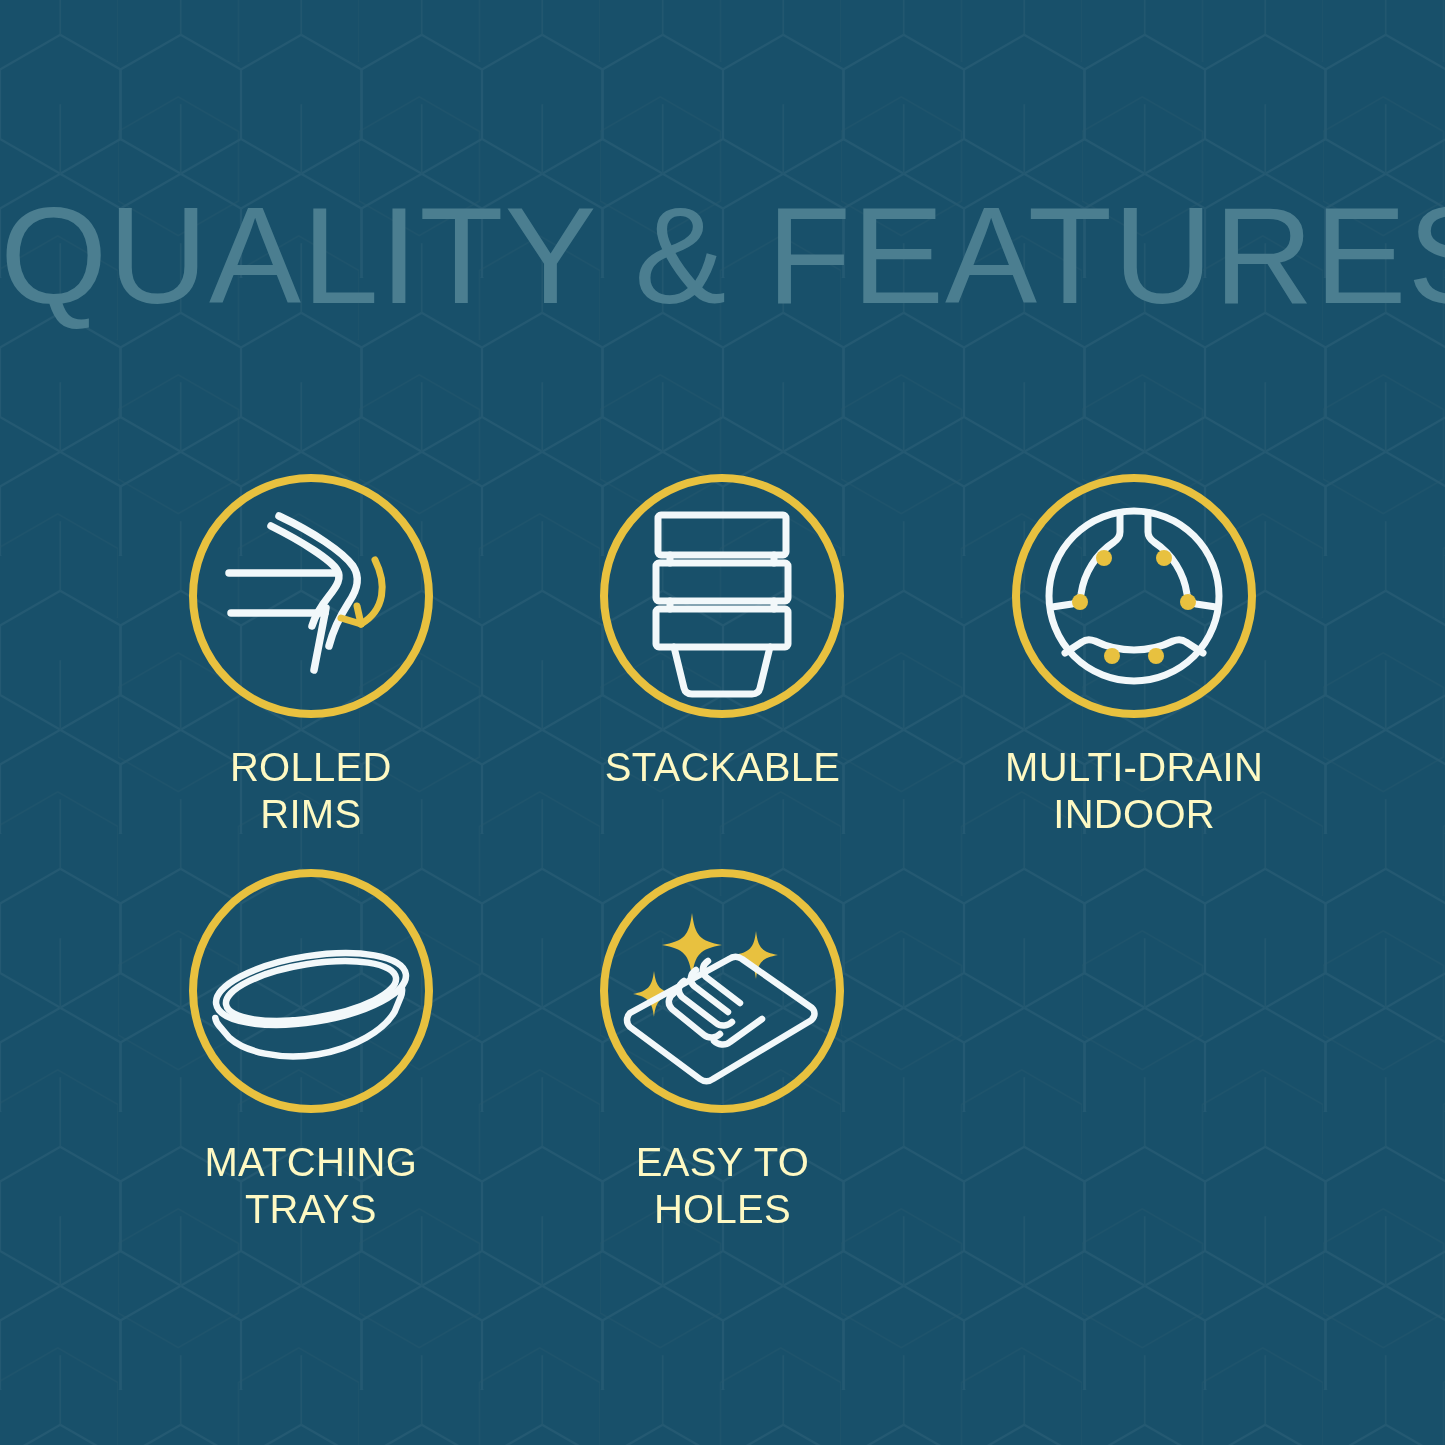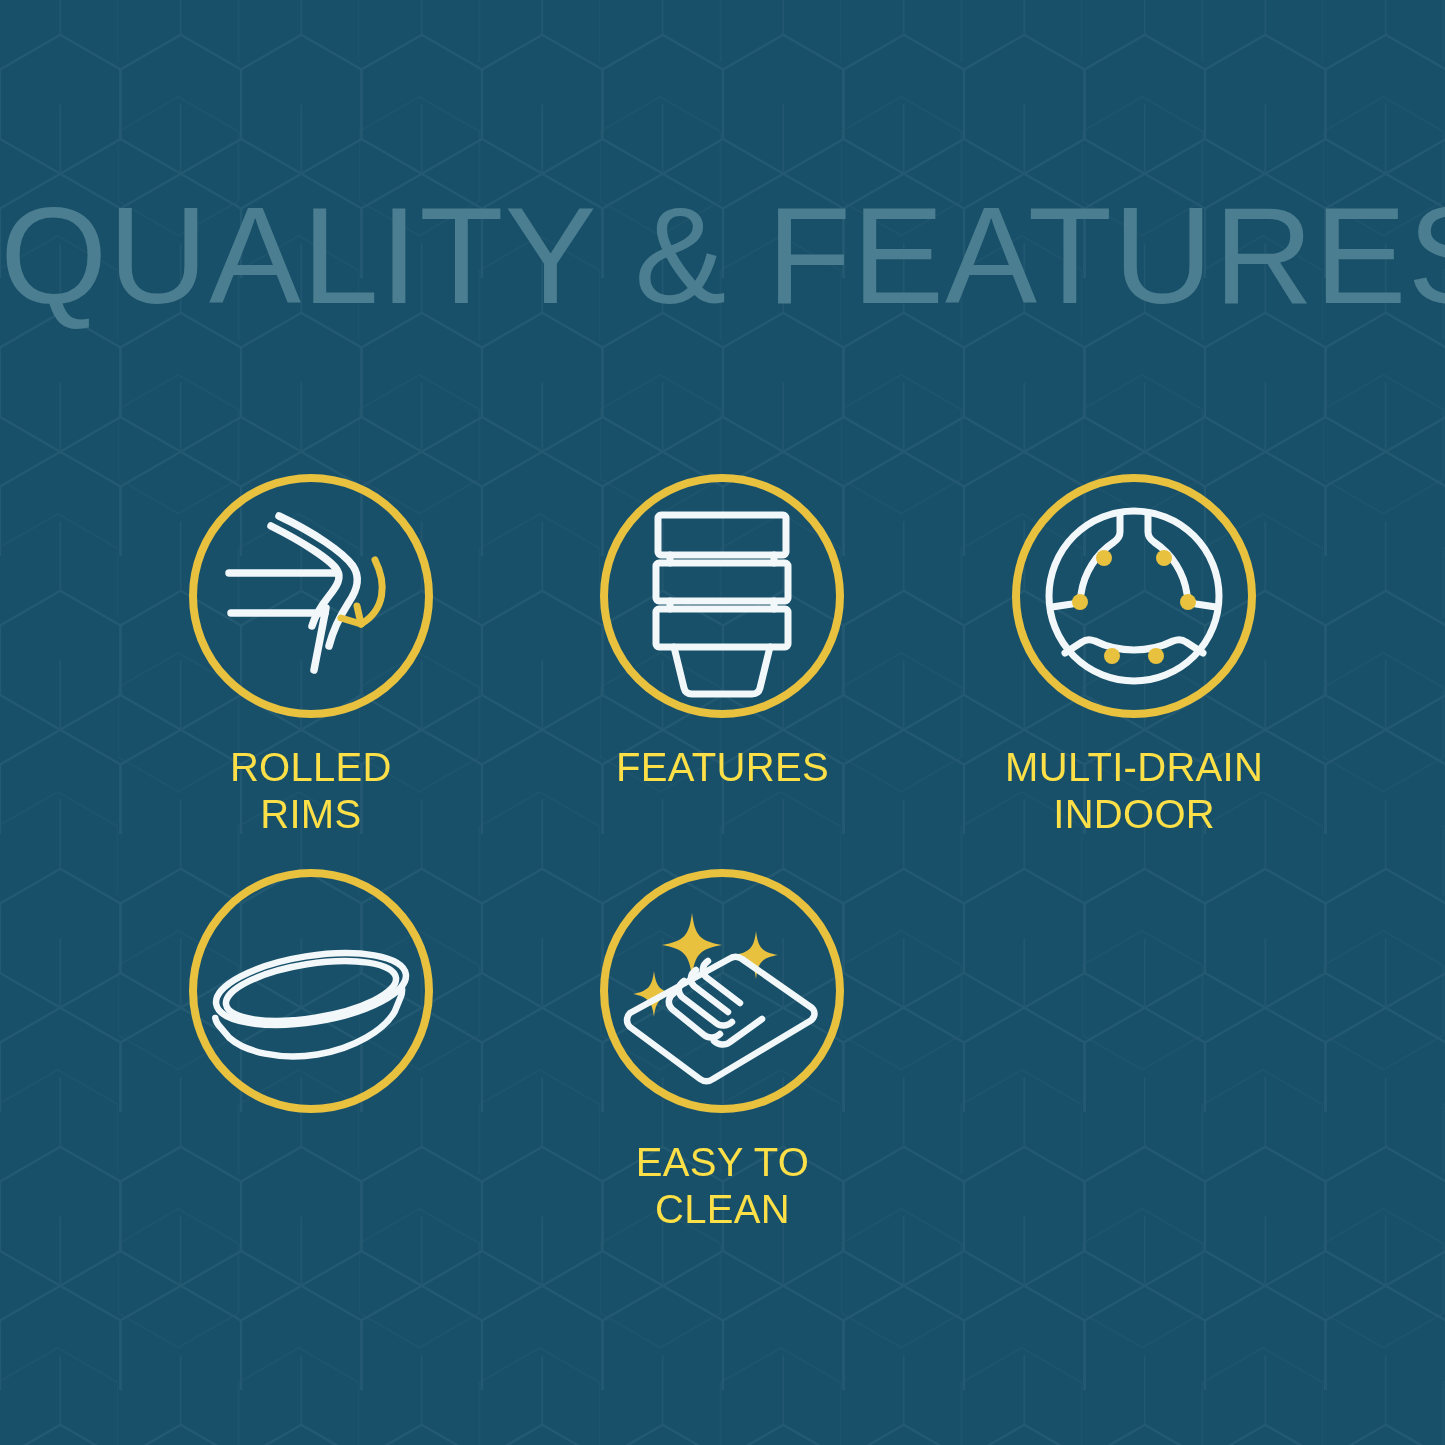--- a/index.html
+++ b/index.html
@@ -56,21 +56,21 @@
     position: relative;
   }
   .badge svg {
     display: block;
     width: 252px;
     height: 252px;
   }
   .flabel {
     margin-top: 22px;
     text-align: center;
-    color: #fde047;
+    color: #fef9c3;
     font-size: 40px;
     font-weight: 400;
     line-height: 1.18;
     letter-spacing: 0.3px;
     white-space: pre-line;
   }
 </style>
 </head>
 <body>
 
@@ -138,21 +138,21 @@
           <g fill="none" stroke="#f2f8fa" stroke-width="7" stroke-linejoin="round" stroke-linecap="round">
             <rect x="62" y="45" width="128" height="40" rx="3"></rect>
             <path d="M74,85 L74,93 M178,85 L178,93"></path>
             <rect x="60" y="93" width="132" height="38" rx="3"></rect>
             <path d="M74,131 L74,139 M178,131 L178,139"></path>
             <rect x="60" y="139" width="132" height="38" rx="3"></rect>
             <path d="M78,177 L88,218 C89,222 92,224 96,224 L156,224 C160,224 163,222 164,218 L174,177"></path>
           </g>
         </svg>
       </div>
-      <div class="flabel">FEATURES</div>
+      <div class="flabel">STACKABLE</div>
     </div>
 
     <div class="feature">
       <div class="badge">
         <svg viewBox="0 0 252 252">
           <circle cx="126" cy="126" r="118" fill="none" stroke="#e8c13f" stroke-width="8"></circle>
           <circle cx="126" cy="126" r="85" fill="none" stroke="#f2f8fa" stroke-width="7"></circle>
           <g fill="none" stroke="#f2f8fa" stroke-width="7" stroke-linecap="round" stroke-linejoin="round">
             <path d="M112,42.5 L112,62 C112,66 110,69 106,72 C88,84 76,103 73,124 C72,130 69,133 64,134 L44,137"></path>
             <path d="M140,42.5 L140,62 C140,66 142,69 146,72 C164,84 176,103 179,124 C180,130 183,133 188,134 L208,137"></path>
@@ -176,20 +176,22 @@
       <div class="badge">
         <svg viewBox="0 0 252 252">
           <circle cx="126" cy="126" r="118" fill="none" stroke="#e8c13f" stroke-width="8"></circle>
           <g fill="none" stroke="#f2f8fa" stroke-width="6.5" stroke-linecap="round" stroke-linejoin="round">
             <ellipse cx="126" cy="124" rx="96" ry="33" transform="rotate(-9 126 124)"></ellipse>
             <ellipse cx="126" cy="126" rx="86" ry="27" transform="rotate(-9 126 126)"></ellipse>
             <path d="M31,138 C31,141 32,144 34,147 L42,160 C55,176 88,190 126,190 C164,190 196,176 209,160 L217,147 C219,144 220,141 220,138" transform="rotate(-9 126 150)"></path>
           </g>
         </svg>
       </div>
+      <div class="flabel">MATCHING
+TRAYS</div>
     </div>
 
 
     <div class="feature">
       <div class="badge">
         <svg viewBox="0 0 252 252">
           <circle cx="126" cy="126" r="118" fill="none" stroke="#e8c13f" stroke-width="8"></circle>
           <g fill="#e8c13f">
             <path d="M96,48 C99,71 104,76 126,80 C104,84 99,89 96,112 C93,89 88,84 66,80 C88,76 93,71 96,48 Z"></path>
             <path d="M160,66 C162,83 166,87 182,90 C166,93 162,97 160,114 C158,97 154,93 138,90 C154,87 158,83 160,66 Z"></path>
@@ -199,17 +201,17 @@
             <path d="M34,148 C30,152 30,158 34,162 L104,214 C108,217 113,217 117,214 L214,156 C219,153 220,147 216,143 L146,94 C142,91 137,91 133,94 Z"></path>
             <path d="M78,128 C72,132 71,139 76,144 L108,170 C113,174 120,173 124,169"></path>
             <path d="M88,116 C82,120 81,127 86,132 L120,158 C125,162 132,161 136,157"></path>
             <path d="M100,105 C94,109 93,116 98,121 L132,147"></path>
             <path d="M112,96 C106,100 105,107 110,112 L144,138"></path>
             <path d="M118,176 C122,180 129,181 134,177 L166,154"></path>
           </g>
         </svg>
       </div>
       <div class="flabel">EASY TO
-CLEAN</div>
+HOLES</div>
     </div>
 
   </div>
 </div>
 
 </body></html>

